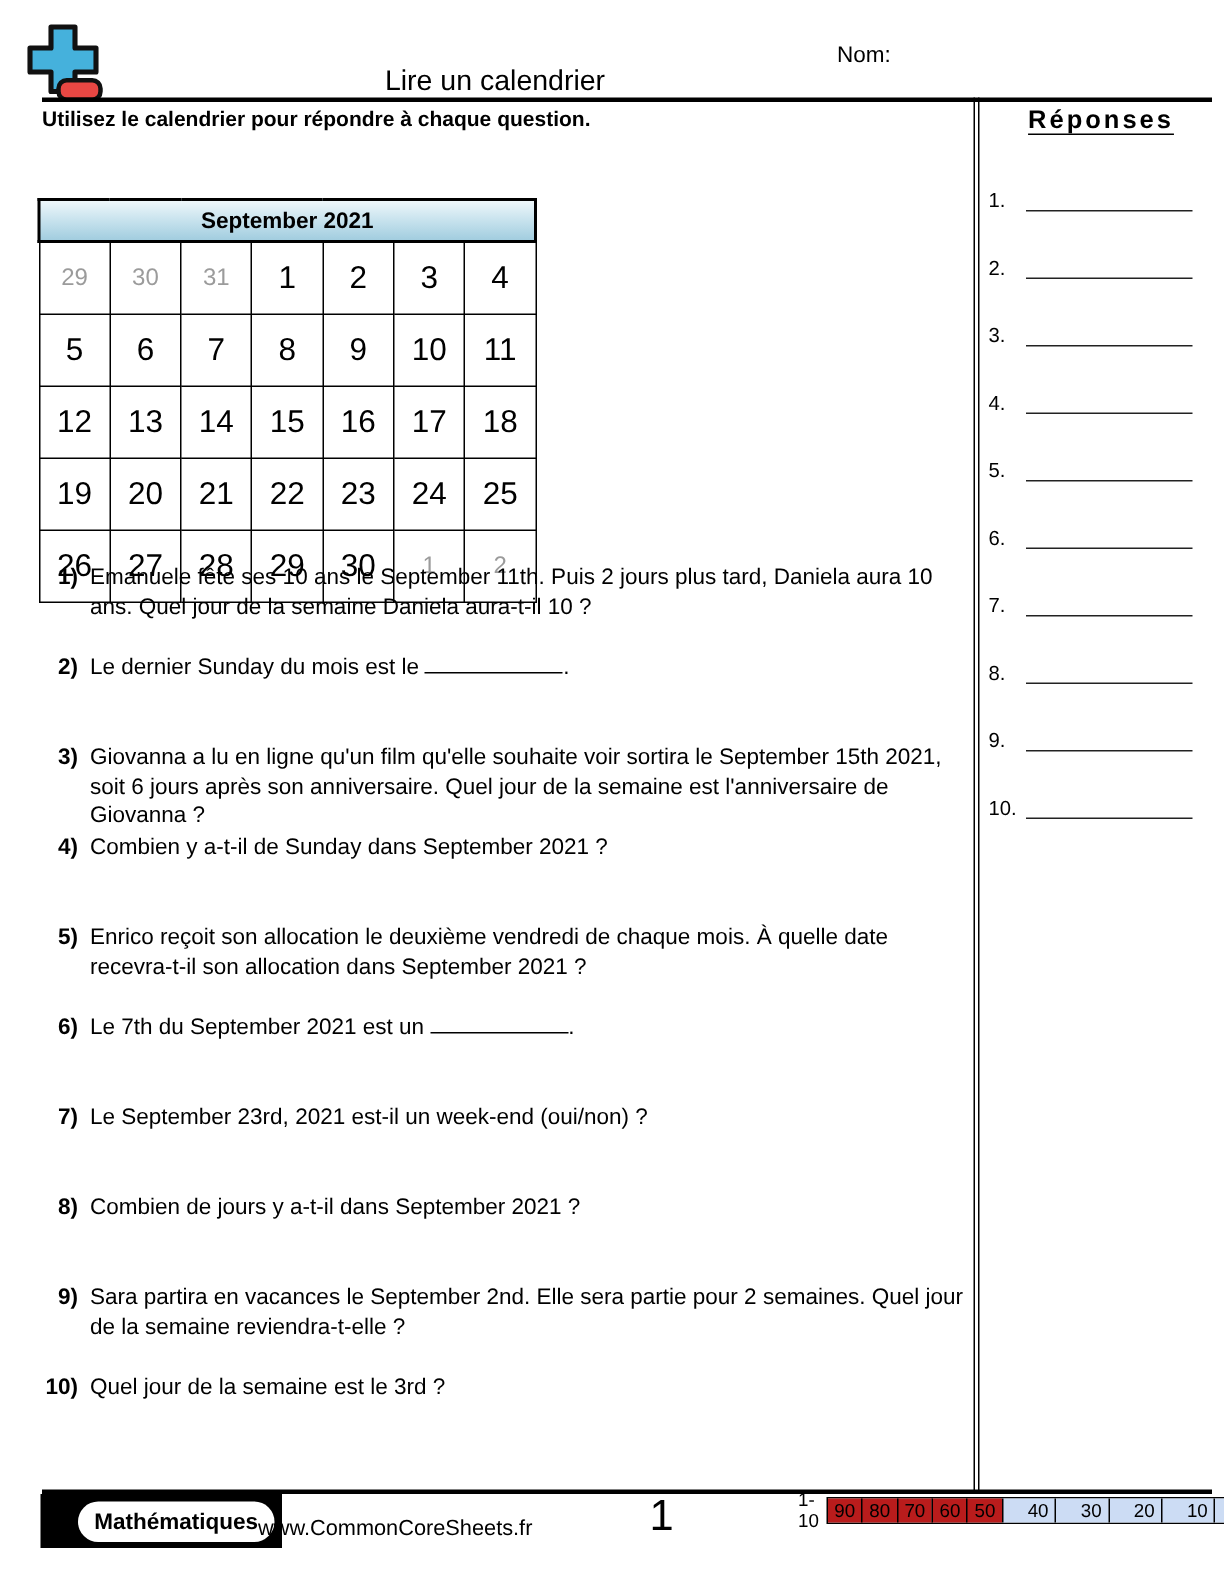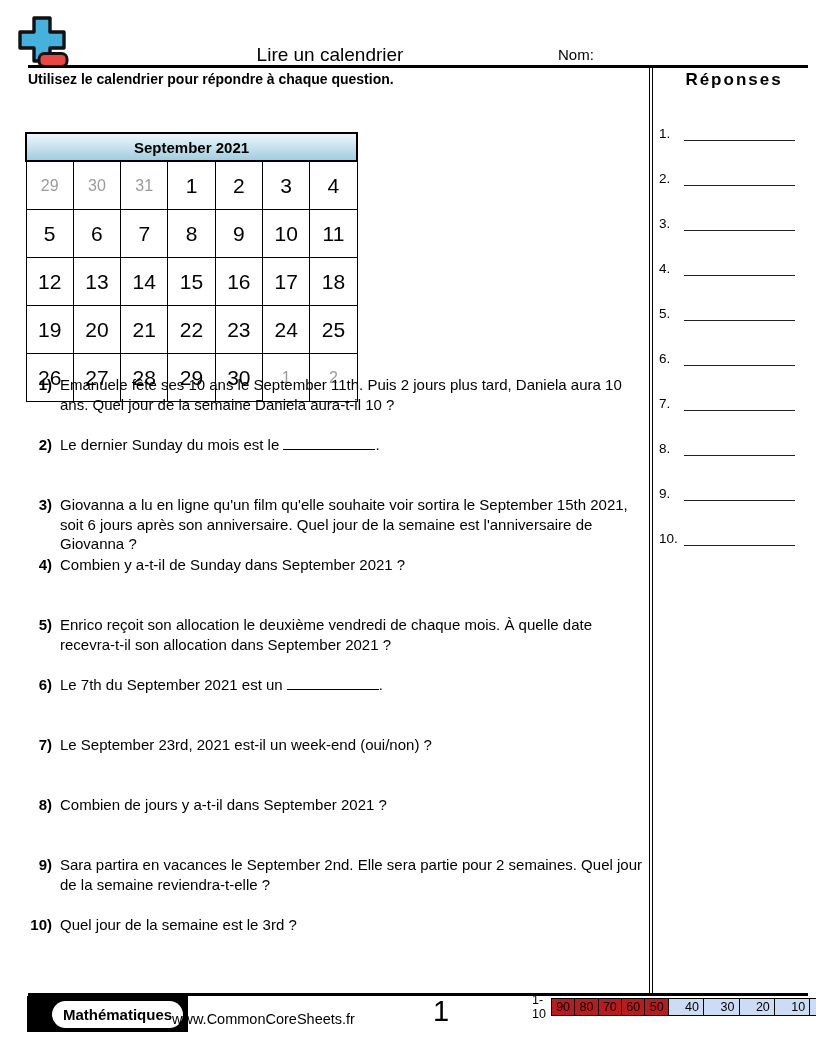--- a/index.html
+++ b/index.html
@@ -4,21 +4,21 @@
 <style>
   html,body { margin:0; padding:0; background:#fff; }
   .page {
     position:relative; width:816px; height:1056px; background:#fff;
     font-family:"Liberation Sans", sans-serif; color:#000; overflow:hidden;
   }
 
   
   .logo { position:absolute; left:13px; top:15px; width:58px; height:56px; }
   .doc-title { position:absolute; left:0; top:44px; width:660px; text-align:center; font-size:19px; }
-  .nom-label { position:absolute; left:558px; top:46px; font-size:15px; }
+  .nom-label { position:absolute; left:558px; top:28px; font-size:15px; }
   .top-line { position:absolute; left:28px; top:65px; width:780px; height:3px; background:#000; }
   .instruction { position:absolute; left:28px; top:71px; font-size:14px; font-weight:bold; }
 
   
   .calendar { position:absolute; left:25px; top:92px; border-collapse:collapse; table-layout:fixed;margin-top:40px; }
   .calendar th.cal-hdr {
     border:2.5px solid #000; height:24px; font-size:15px; font-weight:bold; text-align:center;
     background:linear-gradient(180deg, var(--cal-top,#eef7fa) 0%, #c3e0ec 55%, var(--cal-bot,#a2cddf) 100%);
   }
   .calendar td {
@@ -34,21 +34,21 @@
   .blank { display:inline-block; width:92px; height:13px; border-bottom:1.6px solid #000; }
 
   
   .divider {
     position:absolute; left:649px; top:65px; height:930px; width:2px;
     border-left:1.8px solid #000; border-right:1.8px solid #000;
   }
   .answers-title {
     position:absolute; left:658px; top:70px; width:152px; text-align:center;
     font-size:17px; font-weight:bold; letter-spacing:2px;
-    text-underline-offset:4px;
+    text-decoration:underline; text-underline-offset:4px;
   }
   .answer-row { position:absolute; left:659px; width:136px; height:17px; display:flex; align-items:flex-end; }
   .answer-num { width:25px; font-size:13.5px; line-height:15px; }
   .answer-line { flex:1; height:15px; border-bottom:1.6px solid #222; }
 
   
   .footer-line { position:absolute; left:28px; top:993px; width:780px; height:2.5px; background:#000; }
   .badge { position:absolute; left:27px; top:996px; width:141px; height:36px; background:#000;
            display:flex; align-items:center; justify-content:center;padding-left:20px; }
   .badge-pill { background:#fff; border-radius:15px; height:27px; line-height:27px; padding:0 11px;

